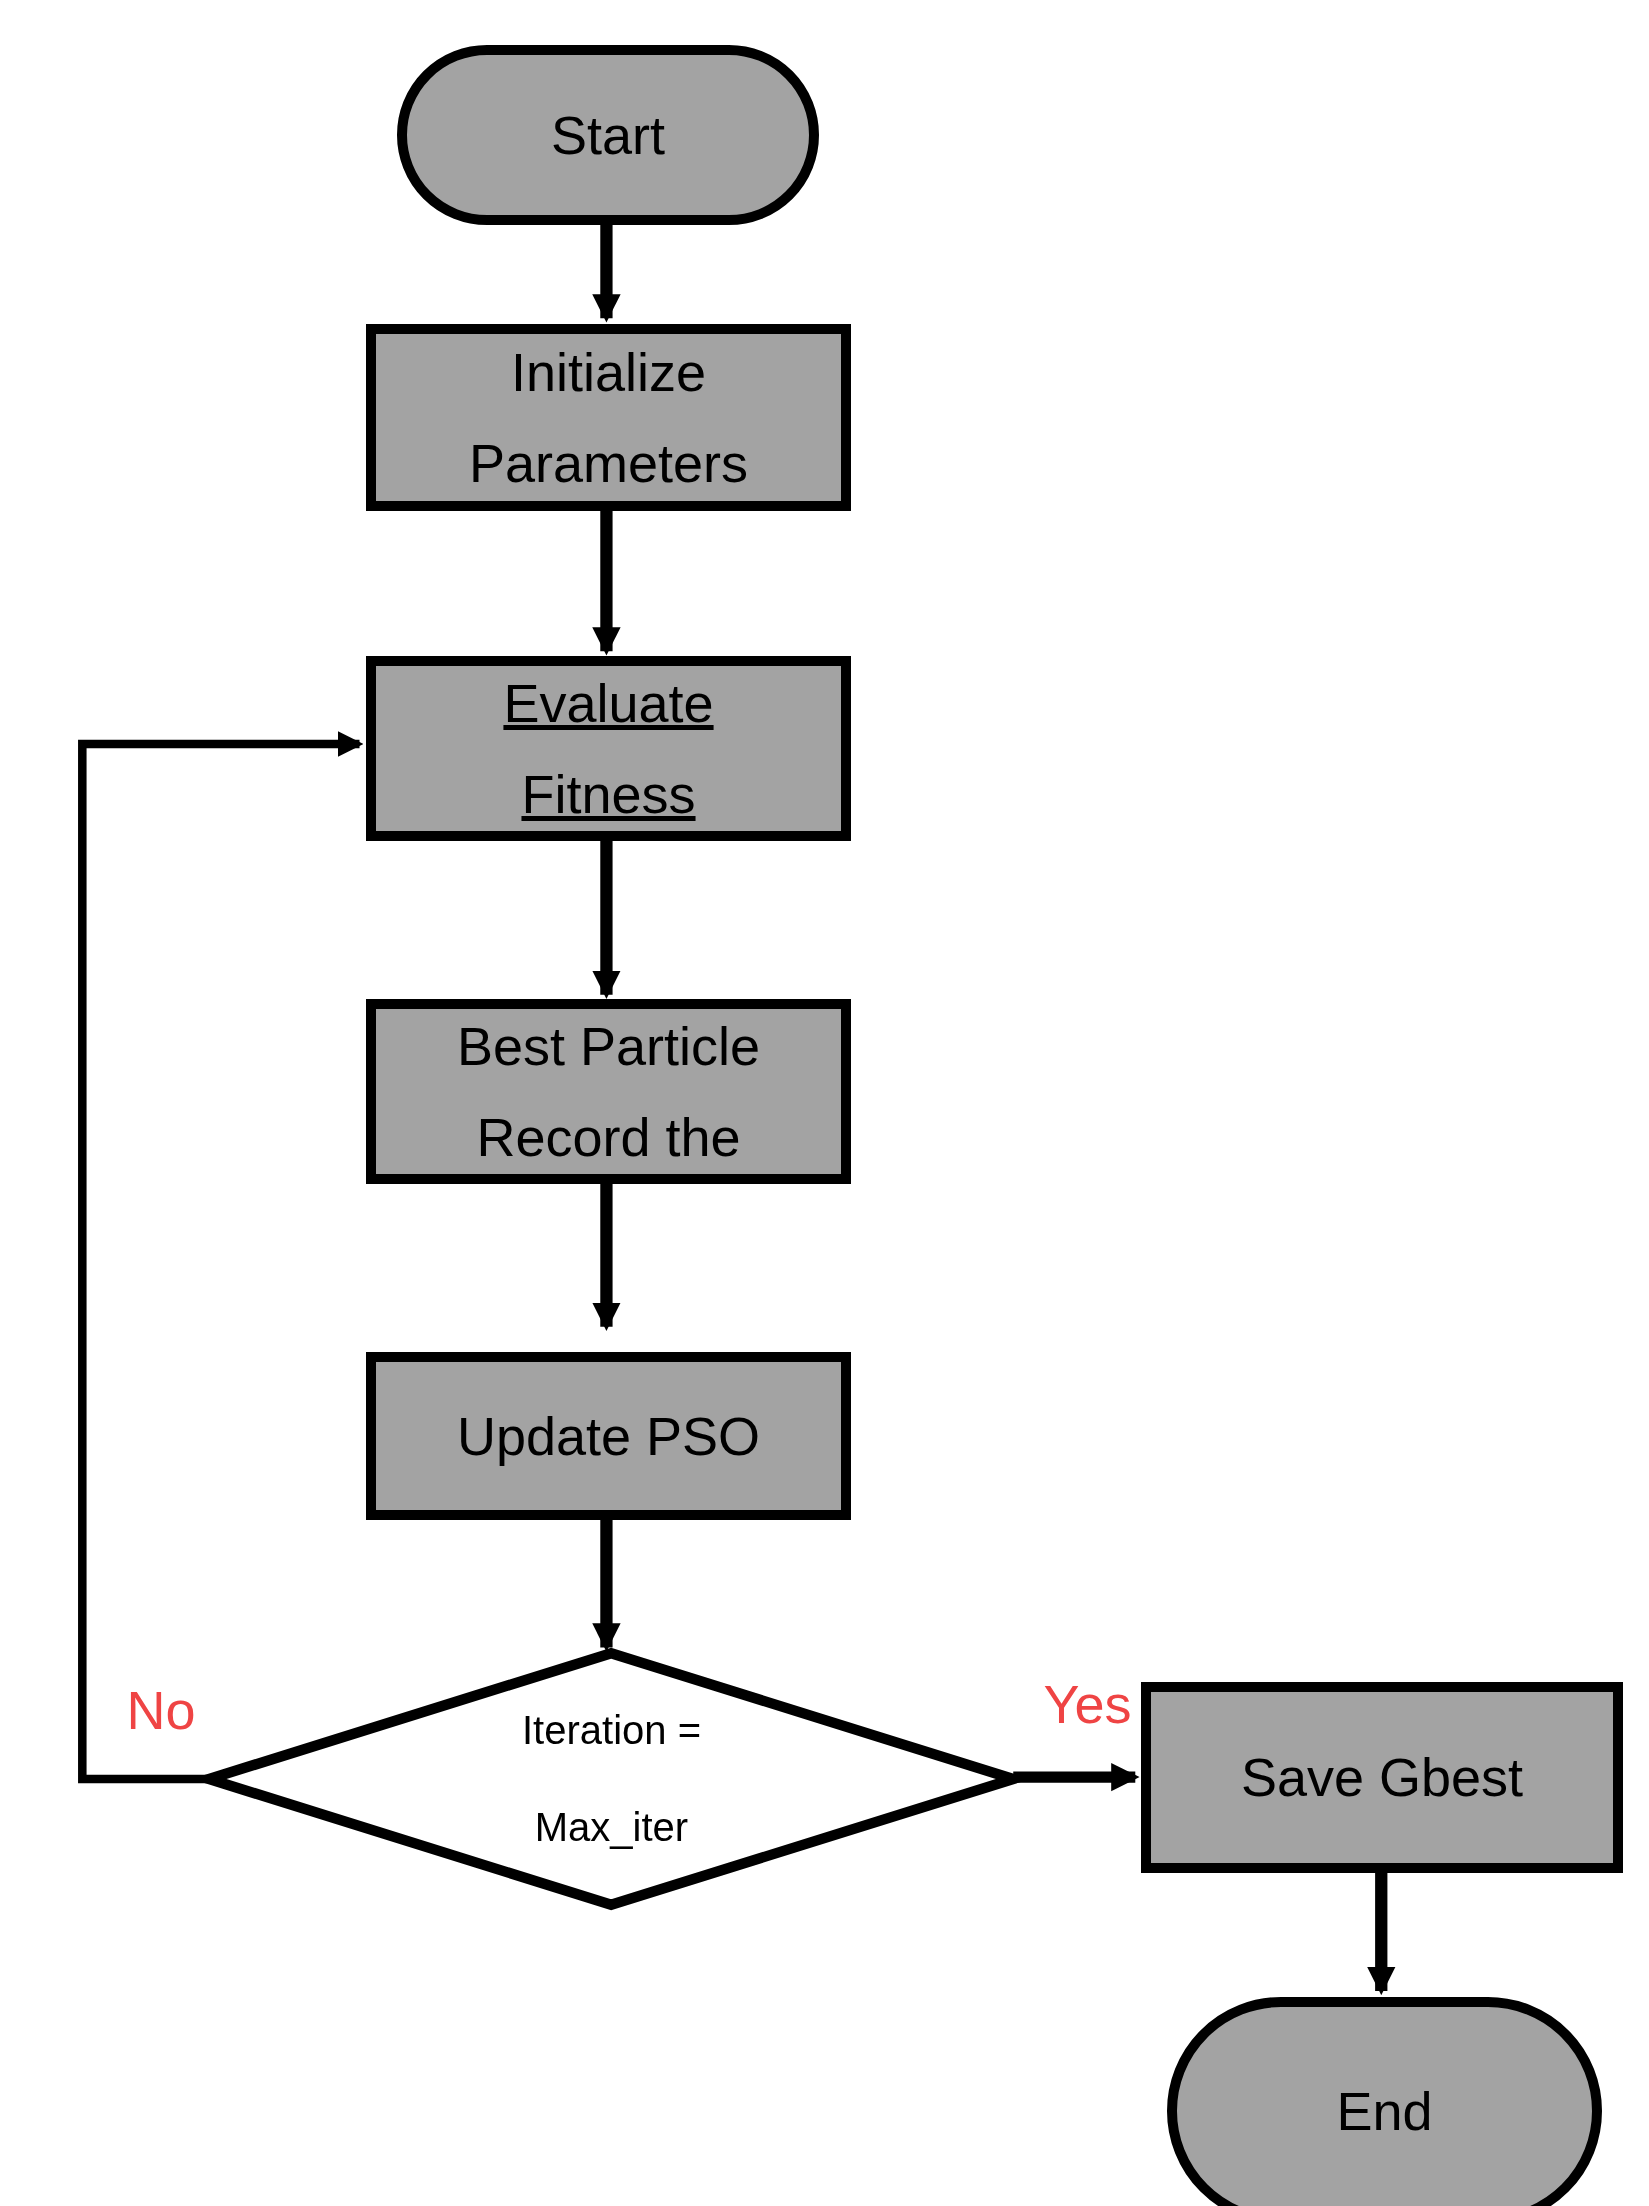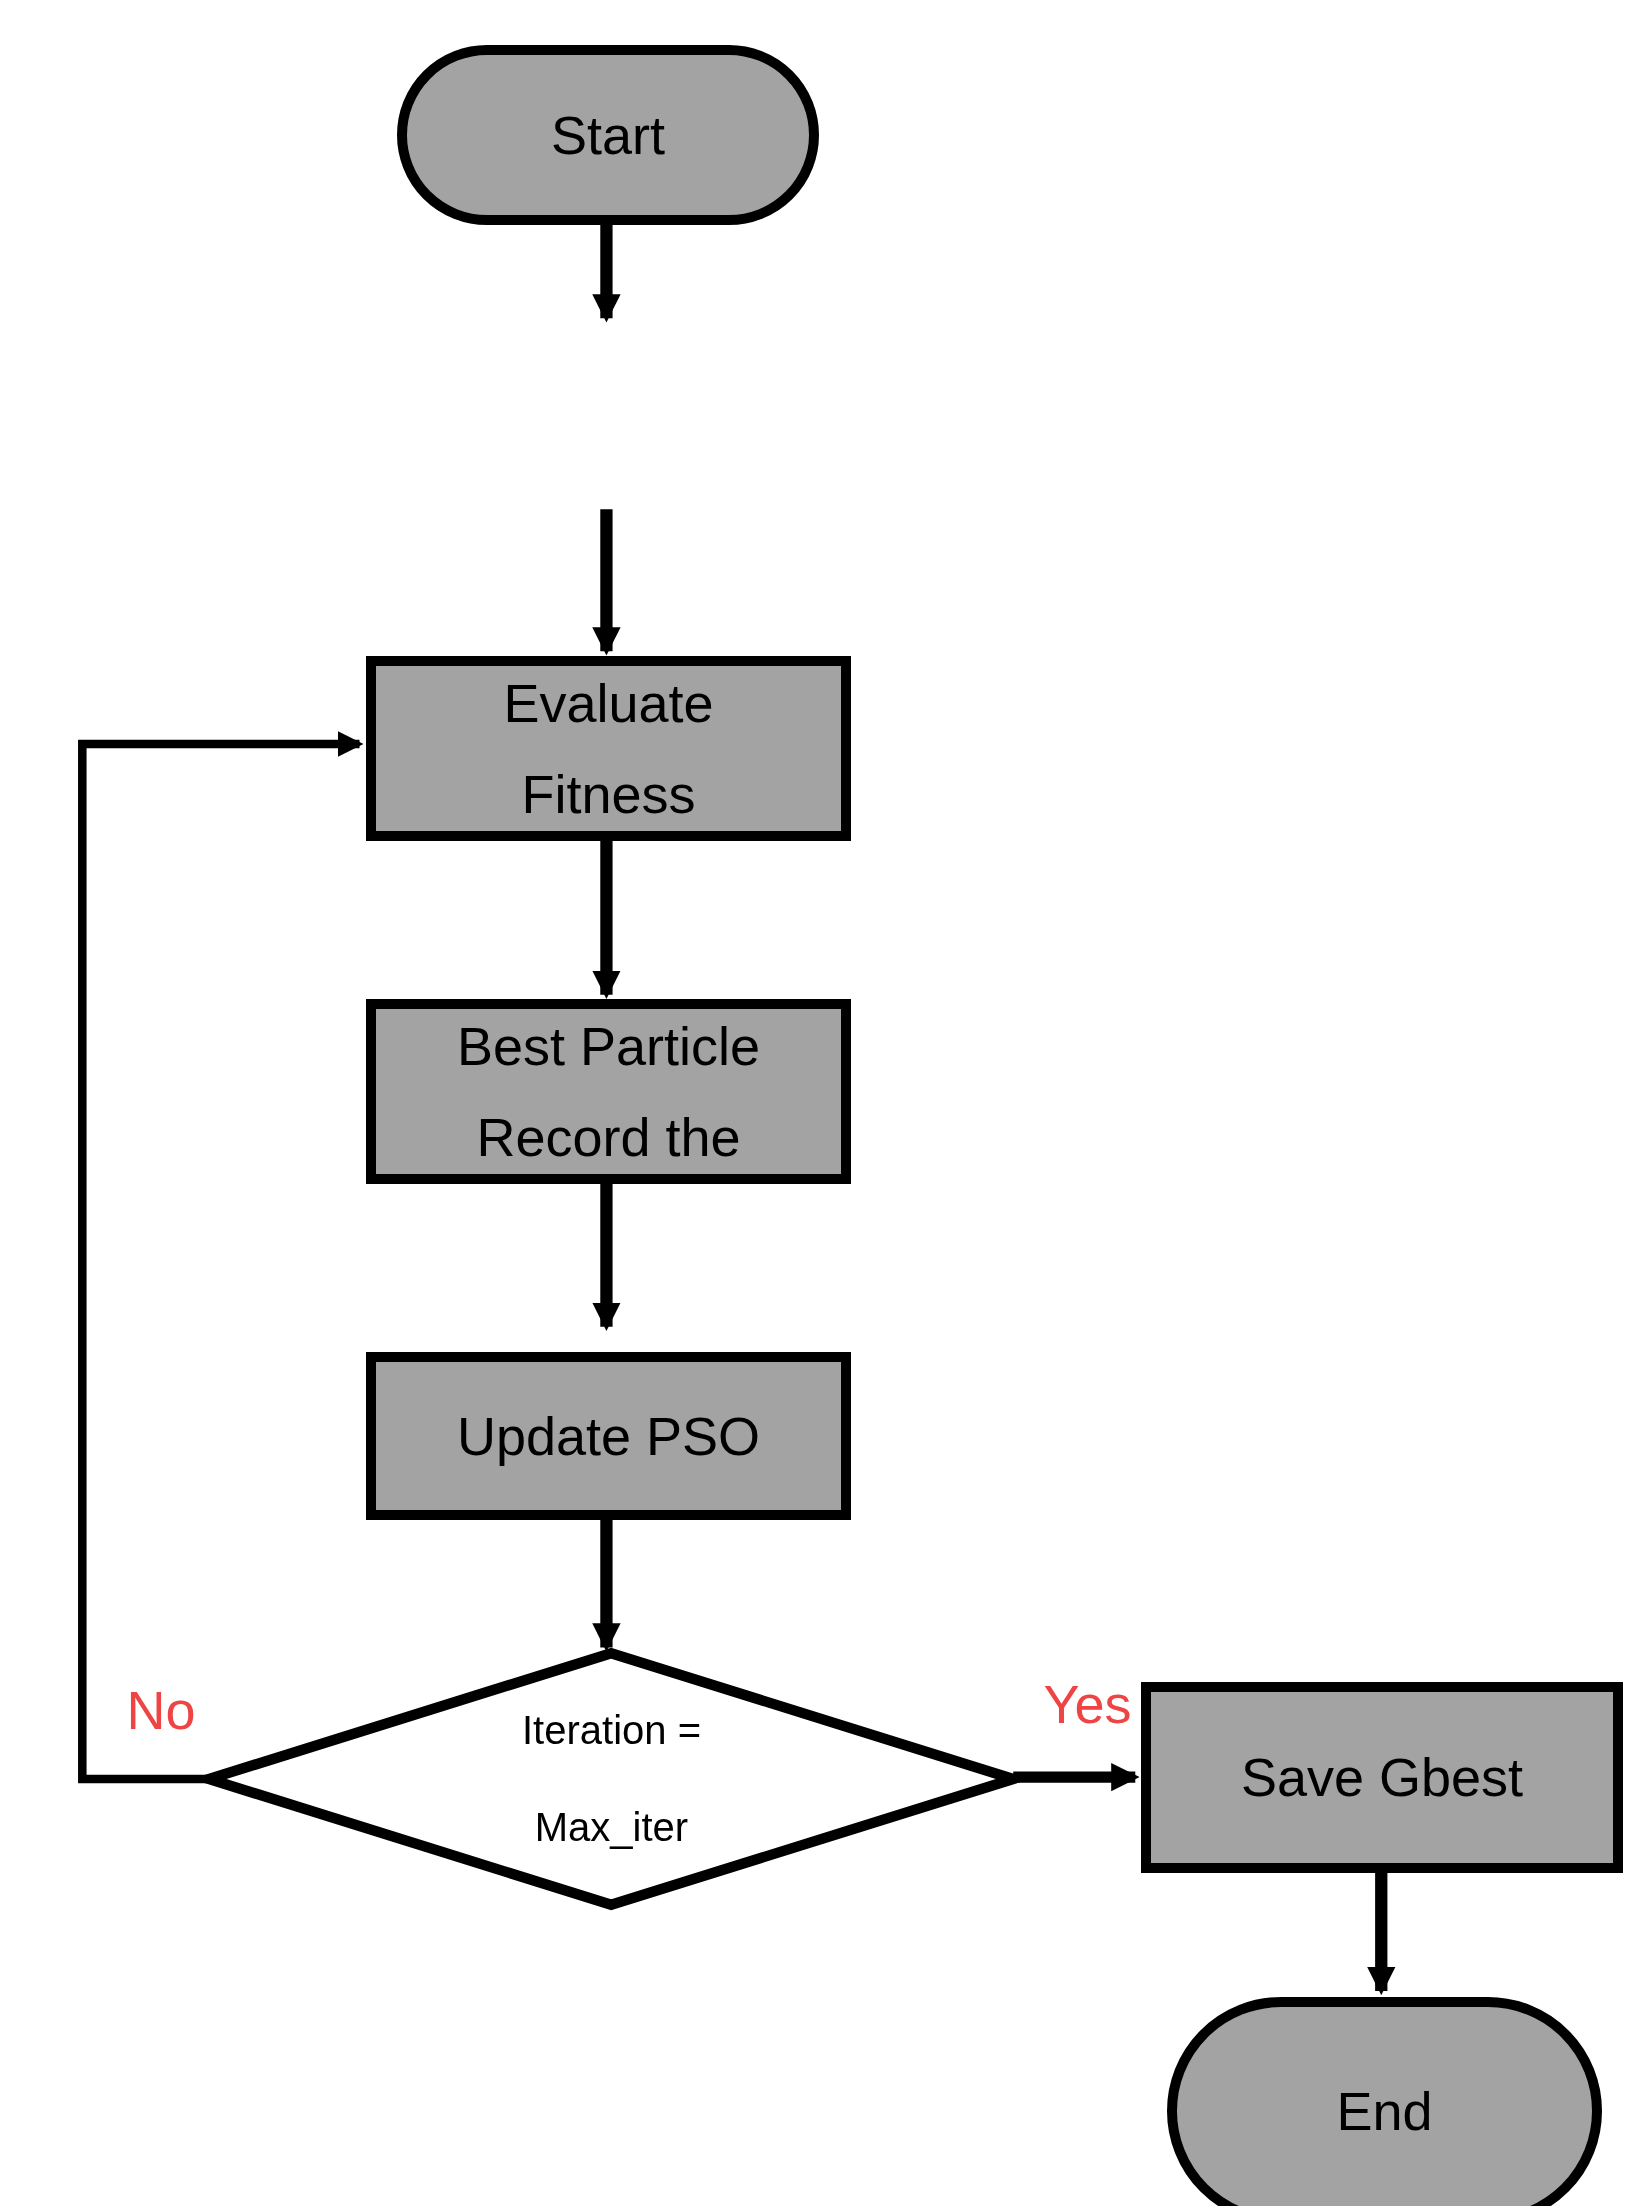--- a/index.html
+++ b/index.html
@@ -91,22 +91,26 @@
 
     <line class="stroke-line" x1="1071" y1="1878" x2="1200" y2="1878" stroke-width="12" marker-end="url(#arrowhead)"></line>
 
     <polyline class="stroke-line" points="221,1880 87,1880 87,786 380,786" stroke-width="9" marker-end="url(#arrowhead-small)"></polyline>
   </svg>
 
   <div class="node terminator" style="left:397px; top:45px; width:422px; height:180px;">
     <span>Start</span>
   </div>
 
+  <div class="node" style="left:366px; top:324px; width:485px; height:187px;">
+    <span>Initialize</span>
+    <span>Parameters</span>
+  </div>
 
-  <div class="node" style="left:366px; top:656px; width:485px; height:185px;">
+  <div class="node" style="left:366px; top:656px; width:485px; height:185px;text-decoration:underline;">
     <span>Evaluate</span>
     <span>Fitness</span>
   </div>
 
   <div class="node" style="left:366px; top:999px; width:485px; height:185px;">
     <span>Best Particle</span>
     <span>Record the</span>
   </div>
 
   <div class="node" style="left:366px; top:1352px; width:485px; height:168px;">

